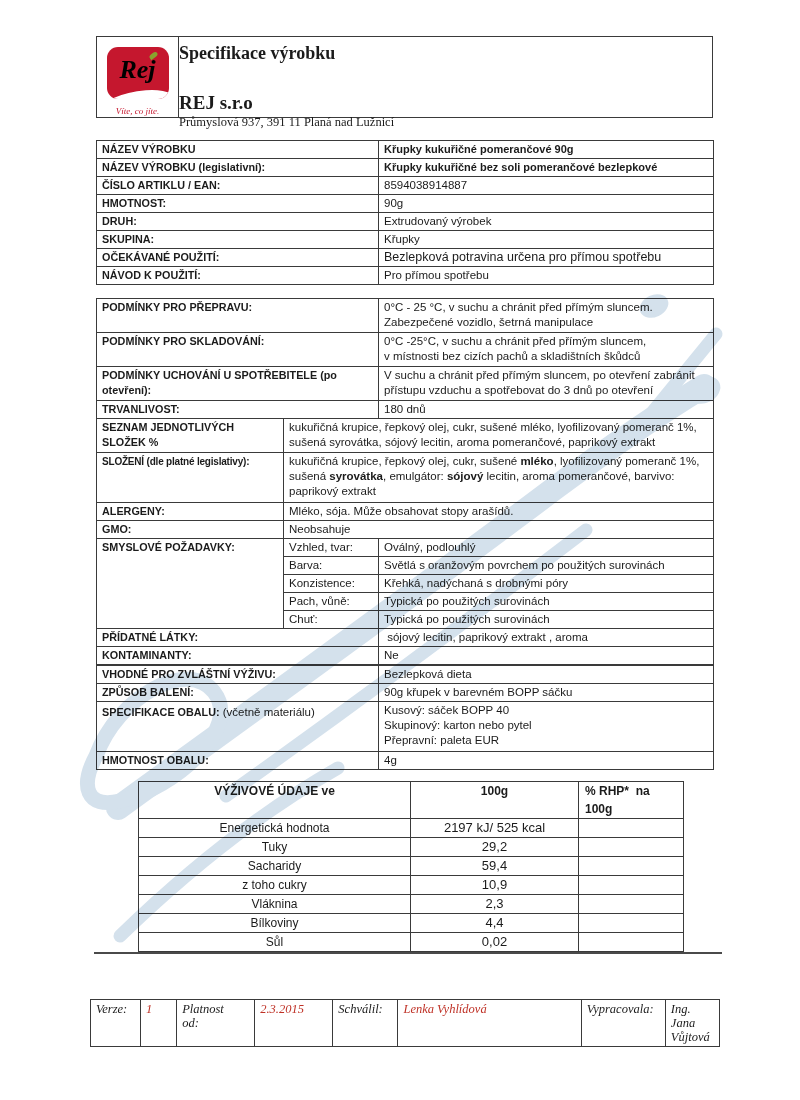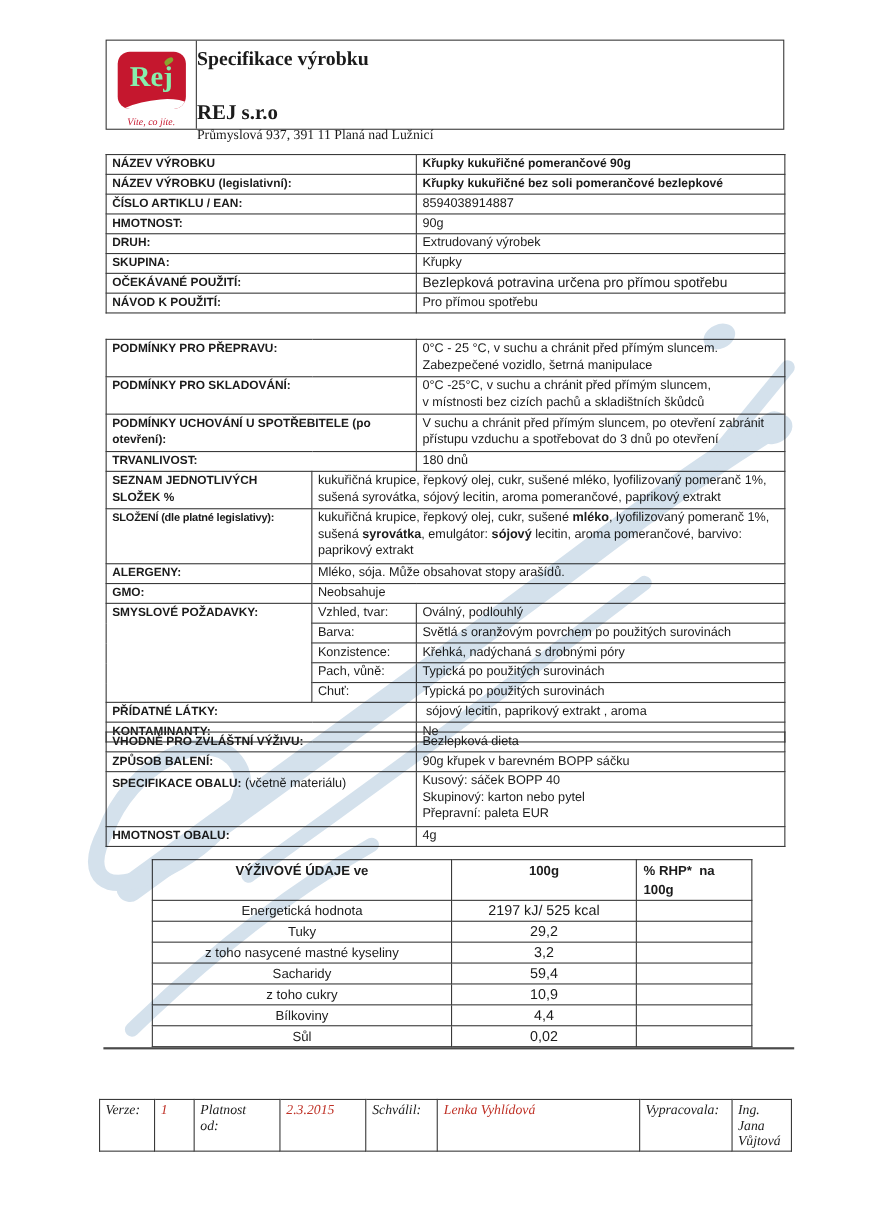--- a/index.html
+++ b/index.html
@@ -17,37 +17,37 @@
   .sub{font-size:11.5px;}
   .pw{white-space:pre-wrap;}
 
   
   .header-box{left:96px;top:36px;width:615px;height:80px;border:1px solid #3a3a3a;
               display:flex;}
   .logo-cell{width:82px;border-right:1px solid #3a3a3a;box-sizing:border-box;
              padding-top:10px;text-align:center;flex:0 0 82px;}
   .logo-box{position:relative;width:62px;height:52px;margin:0 auto;background:#c5172e;
             border-radius:11px;overflow:hidden;}
-  .logo-word{font-family:"Liberation Serif",serif;font-weight:700;
-             color:#86efac;font-size:26px;line-height:46px;}
+  .logo-word{font-family:"Liberation Serif",serif;font-style:italic;font-weight:700;
+             color:#000000;font-size:26px;line-height:46px;}
   .logo-wave{position:absolute;bottom:-8px;left:-6px;width:76px;height:16px;background:#fff;
              border-radius:60% 40% 0 0 / 100% 80% 0 0;transform:rotate(-5deg);}
   .logo-leaf{position:absolute;top:6px;right:11px;width:9px;height:5px;background:#8aa42e;
              border-radius:50% 50% 50% 0;transform:rotate(-35deg);}
   .logo-tagline{margin-top:7px;font-family:"Liberation Serif",serif;font-style:italic;
                 font-size:9px;color:#c5172e;}
   .head-main{flex:1;text-align:left;padding-top:6px;}
   .doc-title{font-family:"Liberation Serif",serif;font-weight:700;font-size:18px;}
   .company{margin-top:28px;font-family:"Liberation Serif",serif;font-weight:700;font-size:19px;}
   .address{font-family:"Liberation Serif",serif;font-size:12.5px;margin-top:1px;}
 
   
   .t-product{left:96px;top:140px;width:617px;}
   .t-product td{height:15px;}
-  .t-main{left:96px;top:308px;width:617px;}
+  .t-main{left:96px;top:298px;width:617px;}
   .t-pack{left:96px;top:665px;width:617px;}
   .h2l{height:31px;} .h1l{height:15px;} .h3l{height:47px;}
 
   
   .t-nutri{left:138px;top:781px;width:545px;}
   .t-nutri td{text-align:center;height:18px;font-size:12px;padding:0 4px;line-height:18px;}
   .t-nutri .hdr{font-weight:700;}
   .t-nutri .hdr-left{text-align:left;padding-left:6px;}
   .t-nutri .num{font-size:13px;}
   .divider{left:94px;top:952px;width:628px;height:0;border-top:2px solid #4a4a4a;}
@@ -257,32 +257,32 @@
           <td>Energetická hodnota</td>
           <td class="num">2197 kJ/ 525 kcal</td>
           <td></td>
         </tr>
     <tr>
           <td>Tuky</td>
           <td class="num">29,2</td>
           <td></td>
         </tr>
     <tr>
-          <td>z toho nasycené mastné kyseliny</td>
-          <td class="num">3,2</td>
-          <td></td>
-        </tr>
-    <tr>
           <td>Sacharidy</td>
           <td class="num">59,4</td>
           <td></td>
         </tr>
     <tr>
           <td>z toho cukry</td>
           <td class="num">10,9</td>
+          <td></td>
+        </tr>
+    <tr>
+          <td>Vláknina</td>
+          <td class="num">2,3</td>
           <td></td>
         </tr>
     <tr>
           <td>Bílkoviny</td>
           <td class="num">4,4</td>
           <td></td>
         </tr>
     <tr>
           <td>Sůl</td>
           <td class="num">0,02</td>

